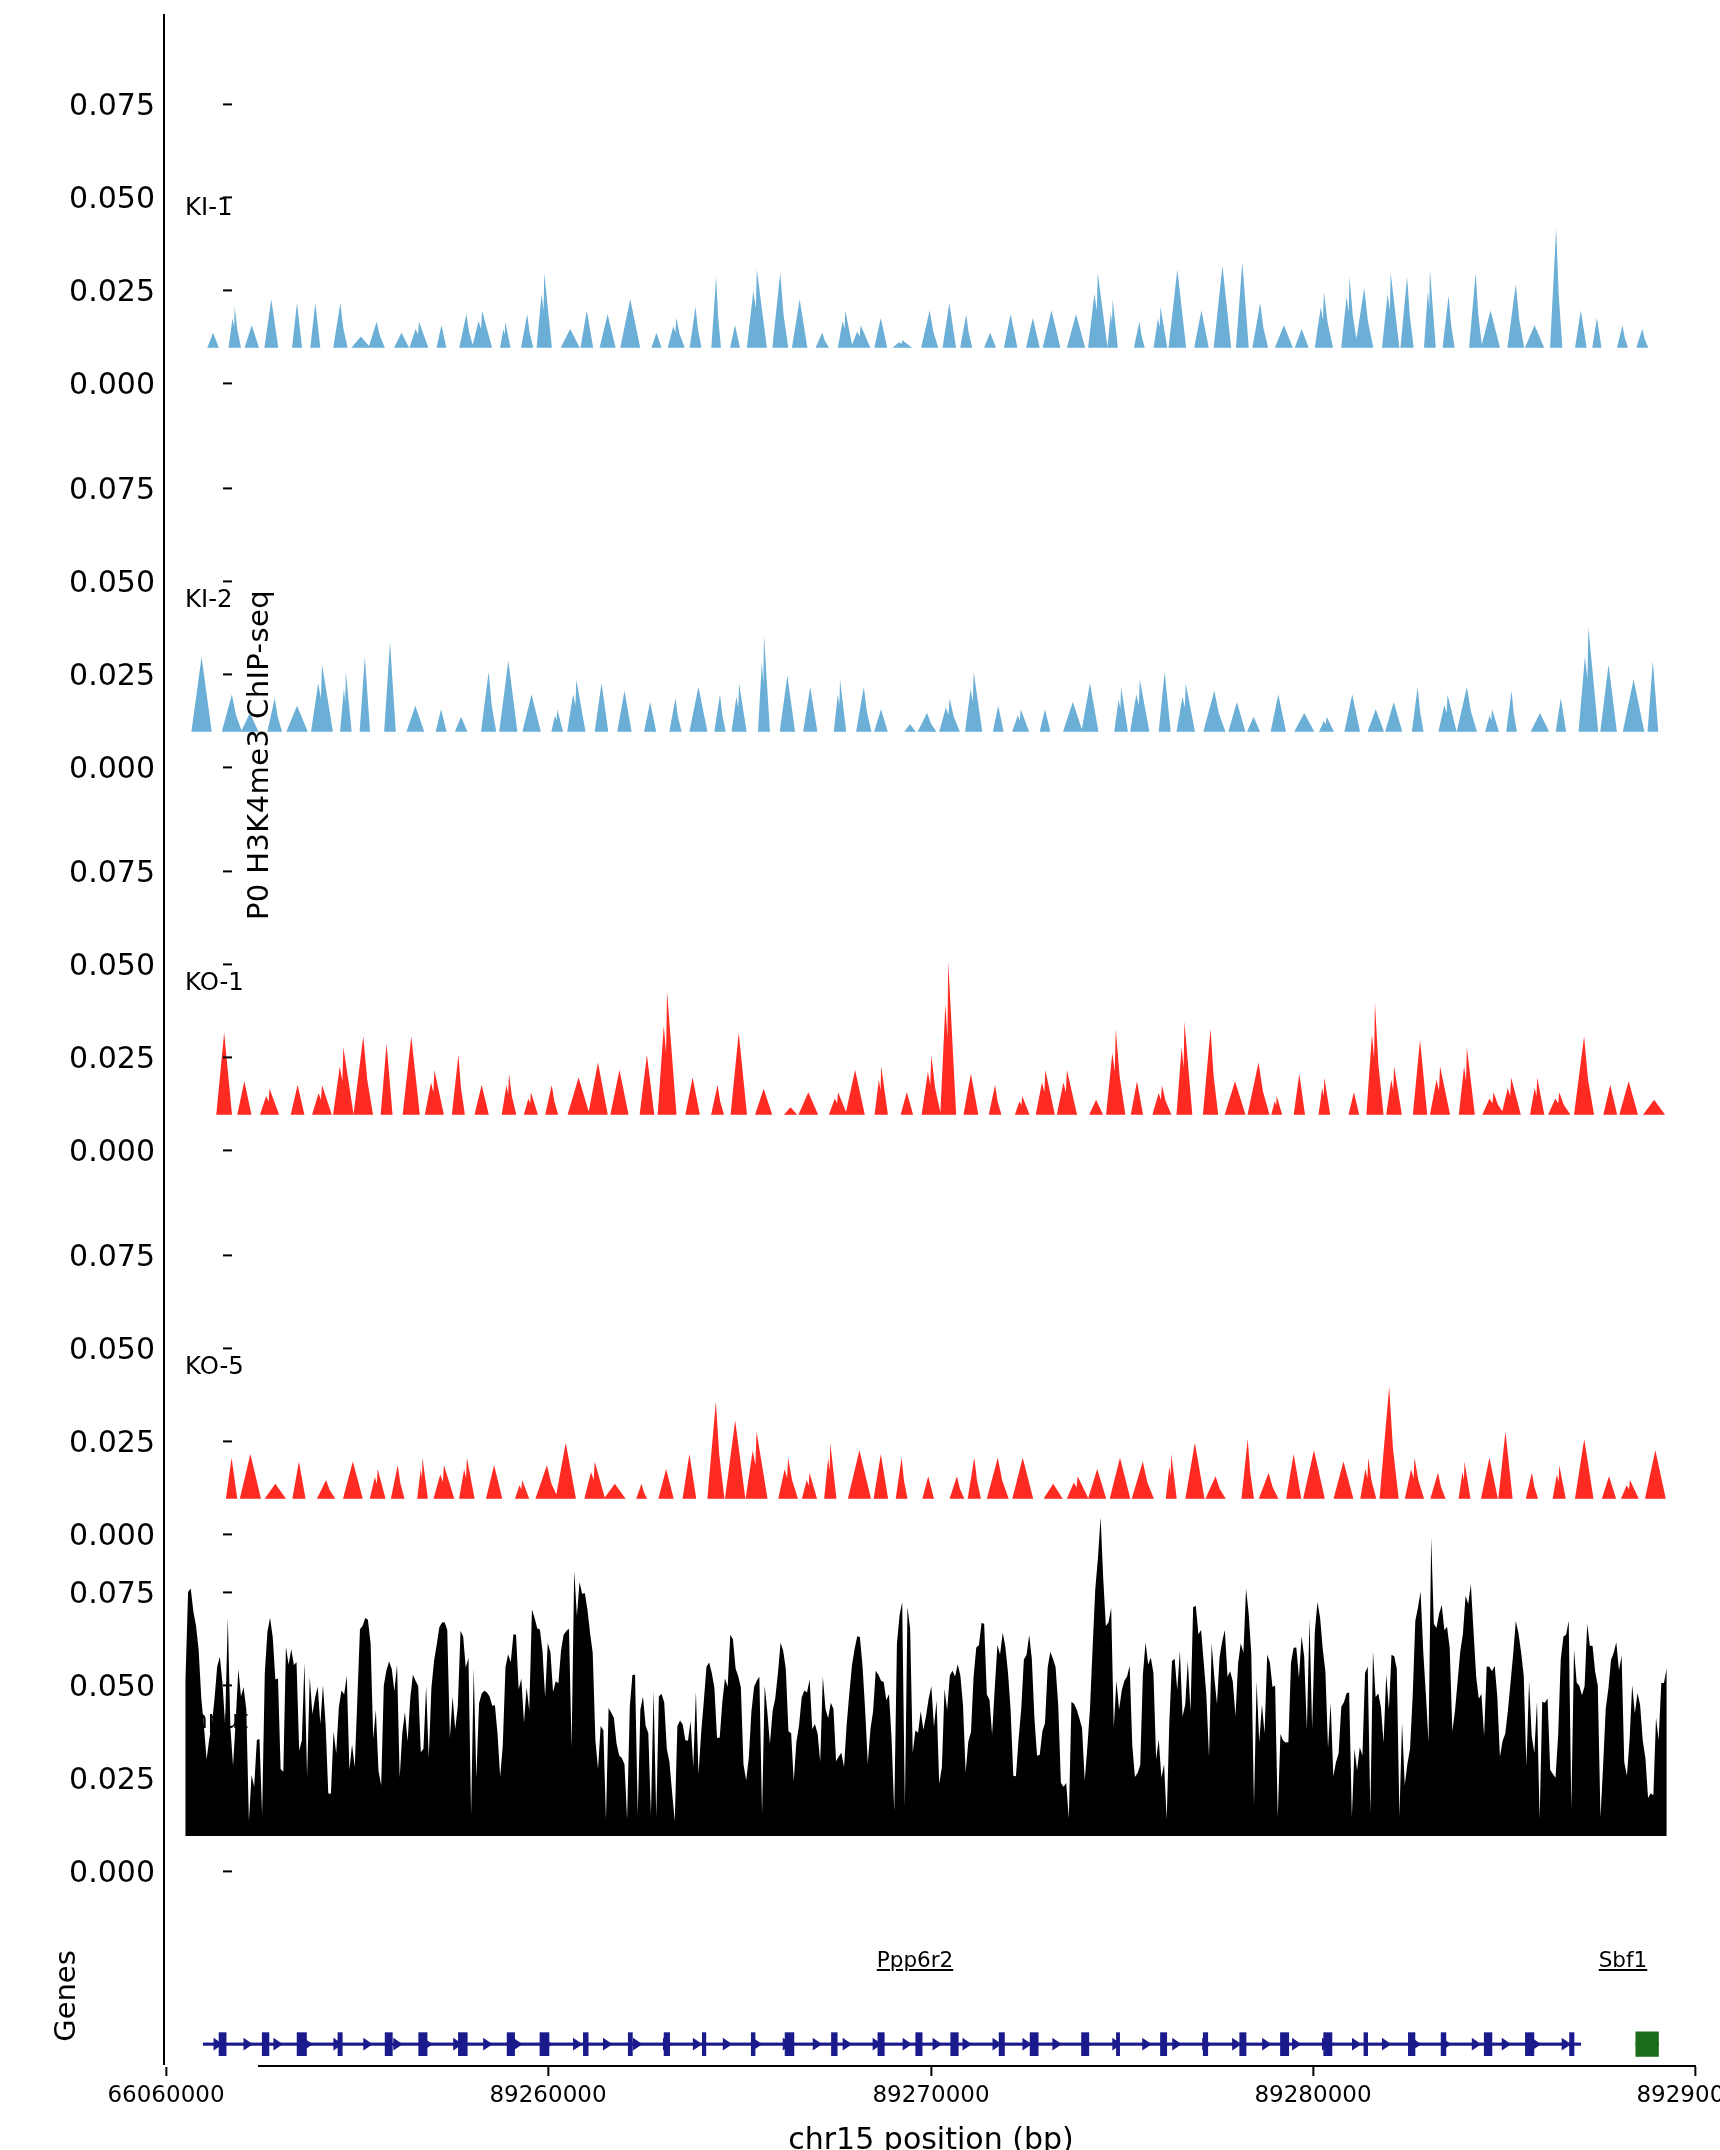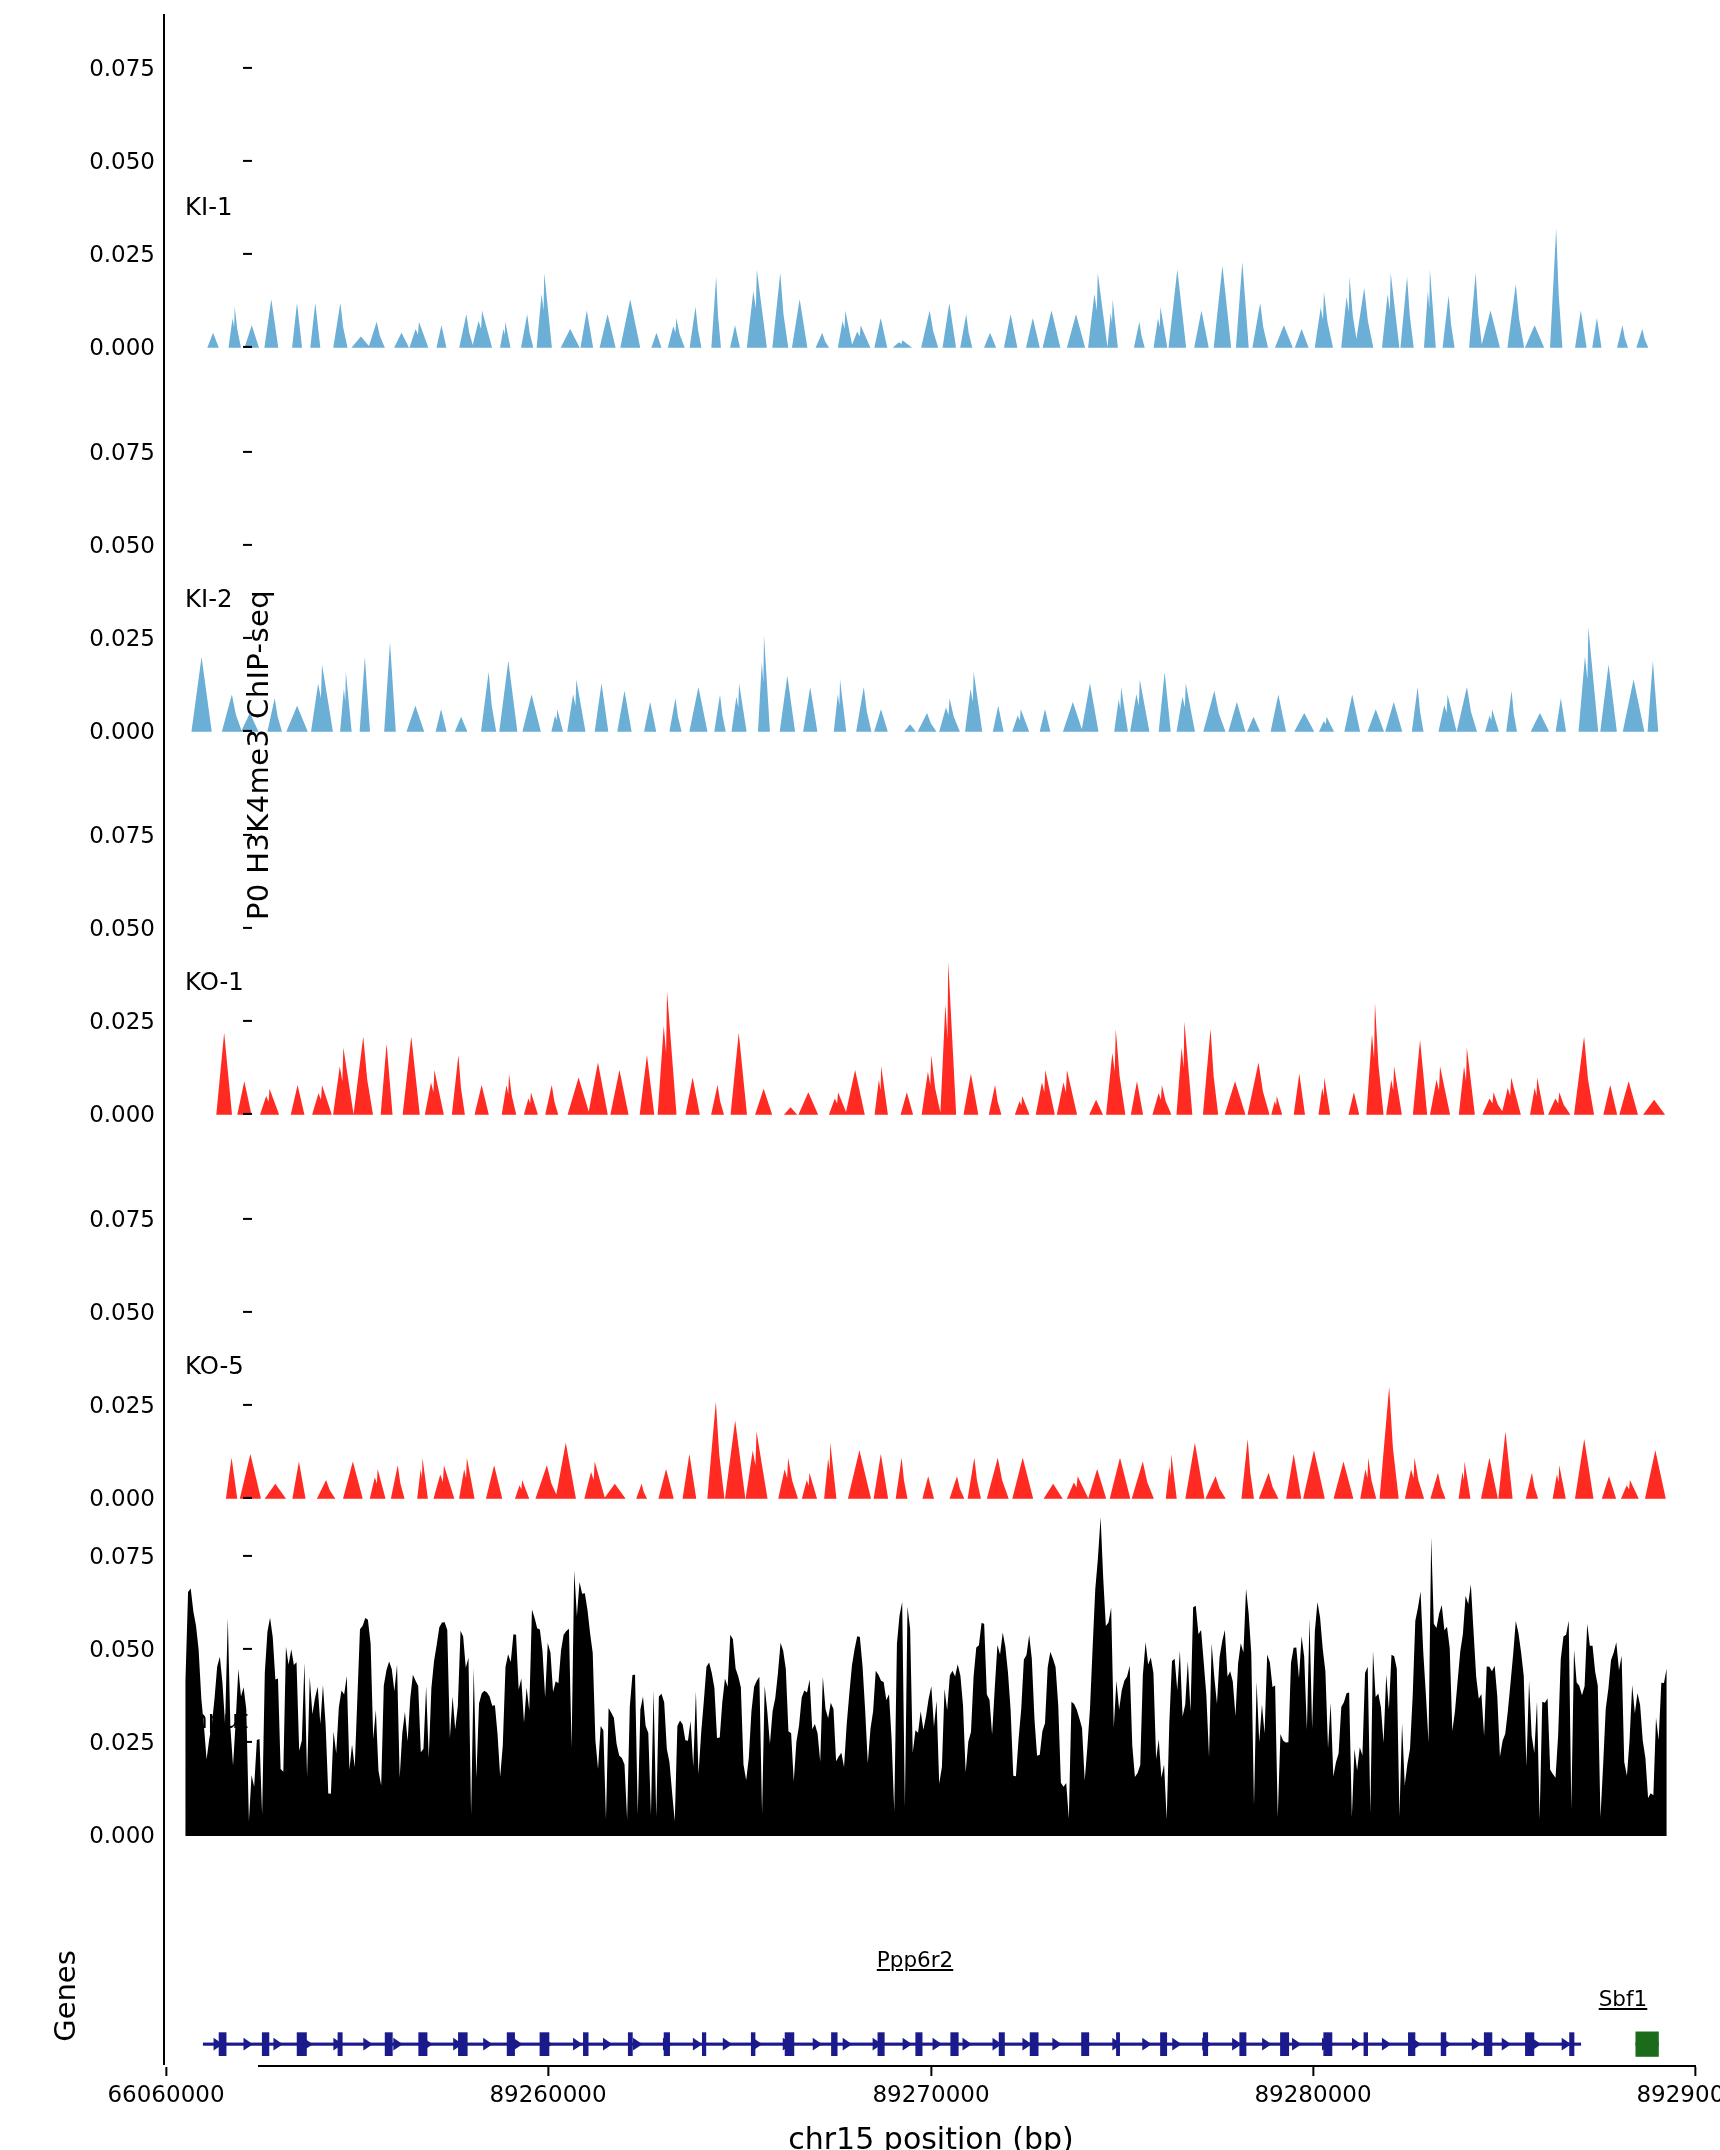--- a/index.html
+++ b/index.html
@@ -57,23 +57,24 @@
     position: absolute;
     left: 166px;
     top: 0;
     right: 0;
     bottom: 0;
   }
   .tick {
     position: absolute;
     right: 1566px;
     text-align: right;
-    font-size: 23px;
+    font-size: 30px;
     white-space: nowrap;
     transform: translateY(-50%);
+    margin-top: 36px;
   }
   .tick .tickmark {
     position: absolute;
     left: 154px;
     top: 50%;
     width: 8.6px;
     height: 2.2px;
     background: #000000;
     transform: translateY(-50%);
   }
@@ -317,21 +318,21 @@
           <polygon points="1750.9256793478262,229 1763.9256793478262,237 1750.9256793478262,245" fill="#1A1A8C"></polygon>
           <polygon points="1792.039972826087,229 1805.039972826087,237 1792.039972826087,245" fill="#1A1A8C"></polygon>
           <polygon points="1833.1542663043479,229 1846.1542663043479,237 1833.1542663043479,245" fill="#1A1A8C"></polygon>
           <polygon points="1874.2685597826087,229 1887.2685597826087,237 1874.2685597826087,245" fill="#1A1A8C"></polygon>
           <polygon points="1915.3828532608695,229 1928.3828532608695,237 1915.3828532608695,245" fill="#1A1A8C"></polygon>
           <rect x="2016.6299999999999" y="235" width="32.00999999999999" height="4" fill="#1B6B1B"></rect>
           <rect x="2016.6299999999999" y="221" width="32.00999999999999" height="32" fill="#1B6B1B"></rect>
         </svg>
       </div>
   <div class="gene-name" style="left: 915px; top: 90px;">Ppp6r2</div>
-      <div class="gene-name" style="left: 1623px; top: 90px; margin-top: 39px;">Sbf1</div>
+      <div class="gene-name" style="left: 1623px; top: 90px;">Sbf1</div>
     </div>
 
   <div id="xaxis">
     <div class="spine"></div>
     <div class="xlabel">chr15 position (bp)</div>
   <div class="xtick" style="left: 166px;">
         <span class="tm"></span>
         <span class="lbl">66060000</span>
       </div>
       <div class="xtick" style="left: 548px;">

